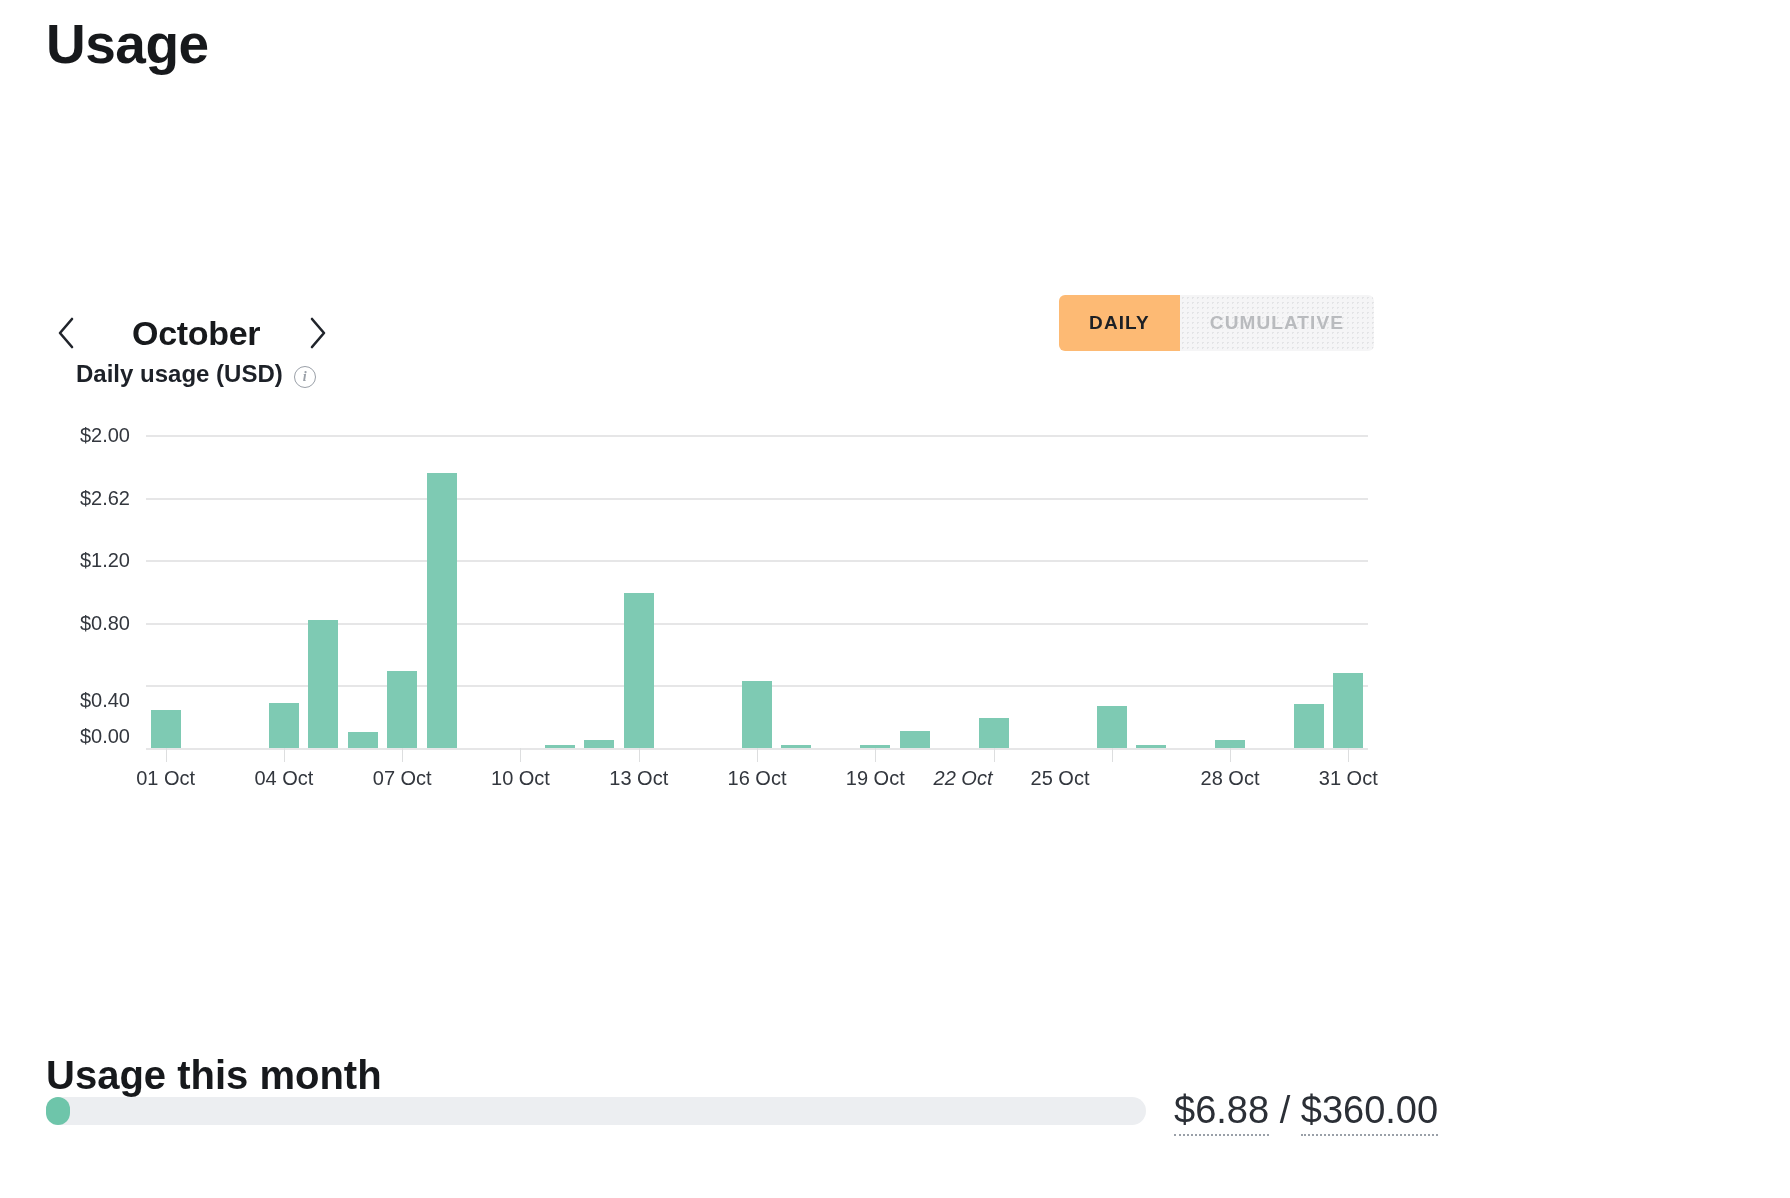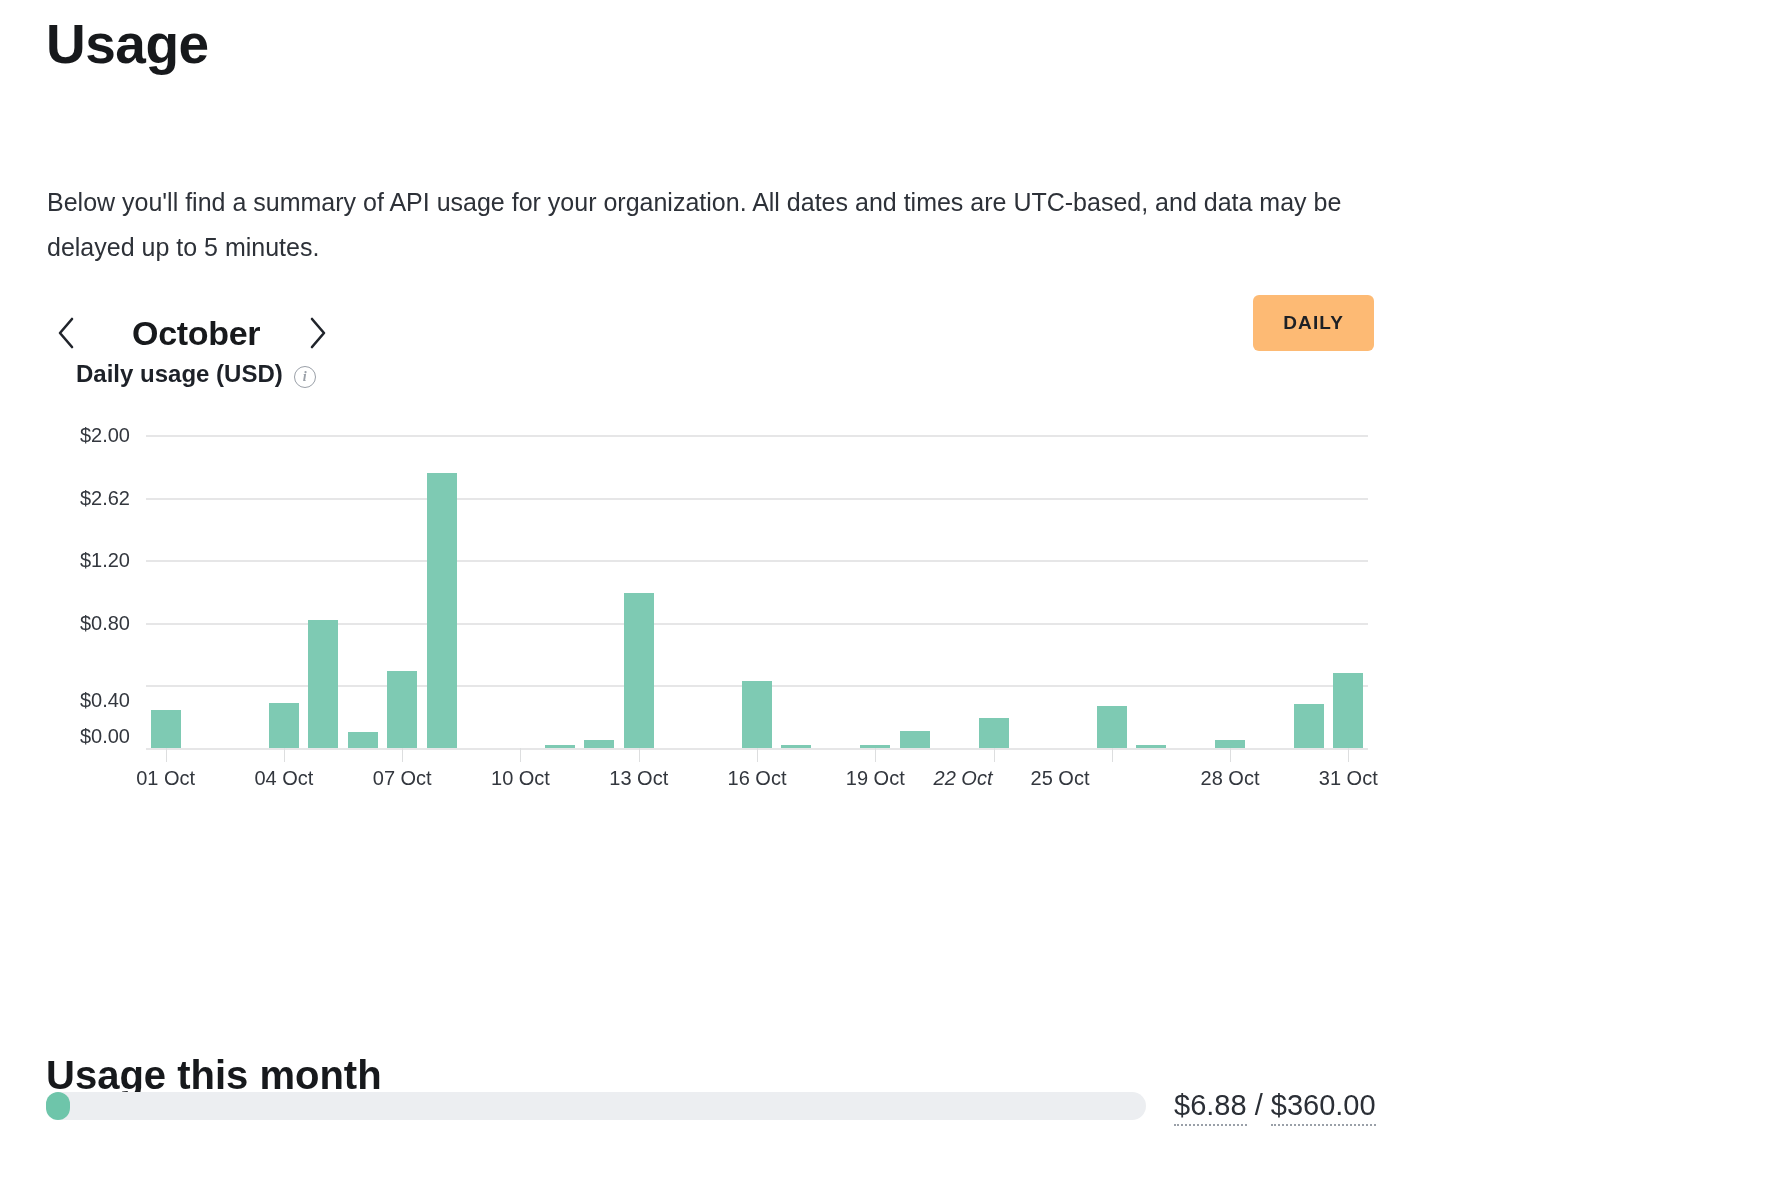--- a/index.html
+++ b/index.html
@@ -164,21 +164,21 @@
     background: #eceef1;
     border-radius: 14px;
   }
   .progress-fill {
     position: absolute; left: 0; top: 0;
     height: 28px;
     background: #6ec5aa;
     border-radius: 14px;
   }
   .progress-text {
-    font-size: 29px;
+    font-size: 38px;
     color: #2b2f36;
     white-space: nowrap;
   }
   .dotted-ul {
     border-bottom: 2px dotted #9aa0a8;
     padding-bottom: 3px;
   }
 
   .bottom-heading {
     position: absolute; left: 46px; top: 1168px;
@@ -186,21 +186,20 @@
     white-space: nowrap;
   }
 </style>
 </head>
 <body>
 
 <div class="page">
 
   <h1 class="page-title">Usage</h1>
 
-  <p class="intro">Below you'll find a summary of API usage for your organization. All dates and times are UTC-based, and data may be delayed up to 5 minutes.</p>
 
   <div class="controls-row">
     <div class="month-nav">
       <button class="nav-arrow">
         <span>
           <svg width="20" height="34" viewBox="0 0 20 34" fill="none">
             <path d="M16 3 L4 17 L16 31" stroke="#20242b" stroke-width="2.6" stroke-linecap="round" stroke-linejoin="round"></path>
           </svg>
         </span>
       </button>
@@ -209,20 +208,21 @@
         <span>
           <svg width="20" height="34" viewBox="0 0 20 34" fill="none">
             <path d="M4 3 L16 17 L4 31" stroke="#20242b" stroke-width="2.6" stroke-linecap="round" stroke-linejoin="round"></path>
           </svg>
         </span>
       </button>
     </div>
 
     <div class="toggle-group">
       <button class="toggle-btn active">DAILY</button>
+      <button class="toggle-btn inactive">CUMULATIVE</button>
     </div>
   </div>
 
   <div class="chart-section">
     <div class="chart-heading">
       <span>Daily usage (USD)</span>
       <span class="info-icon">i</span>
     </div>
 
     <div class="plot" id="plot">

